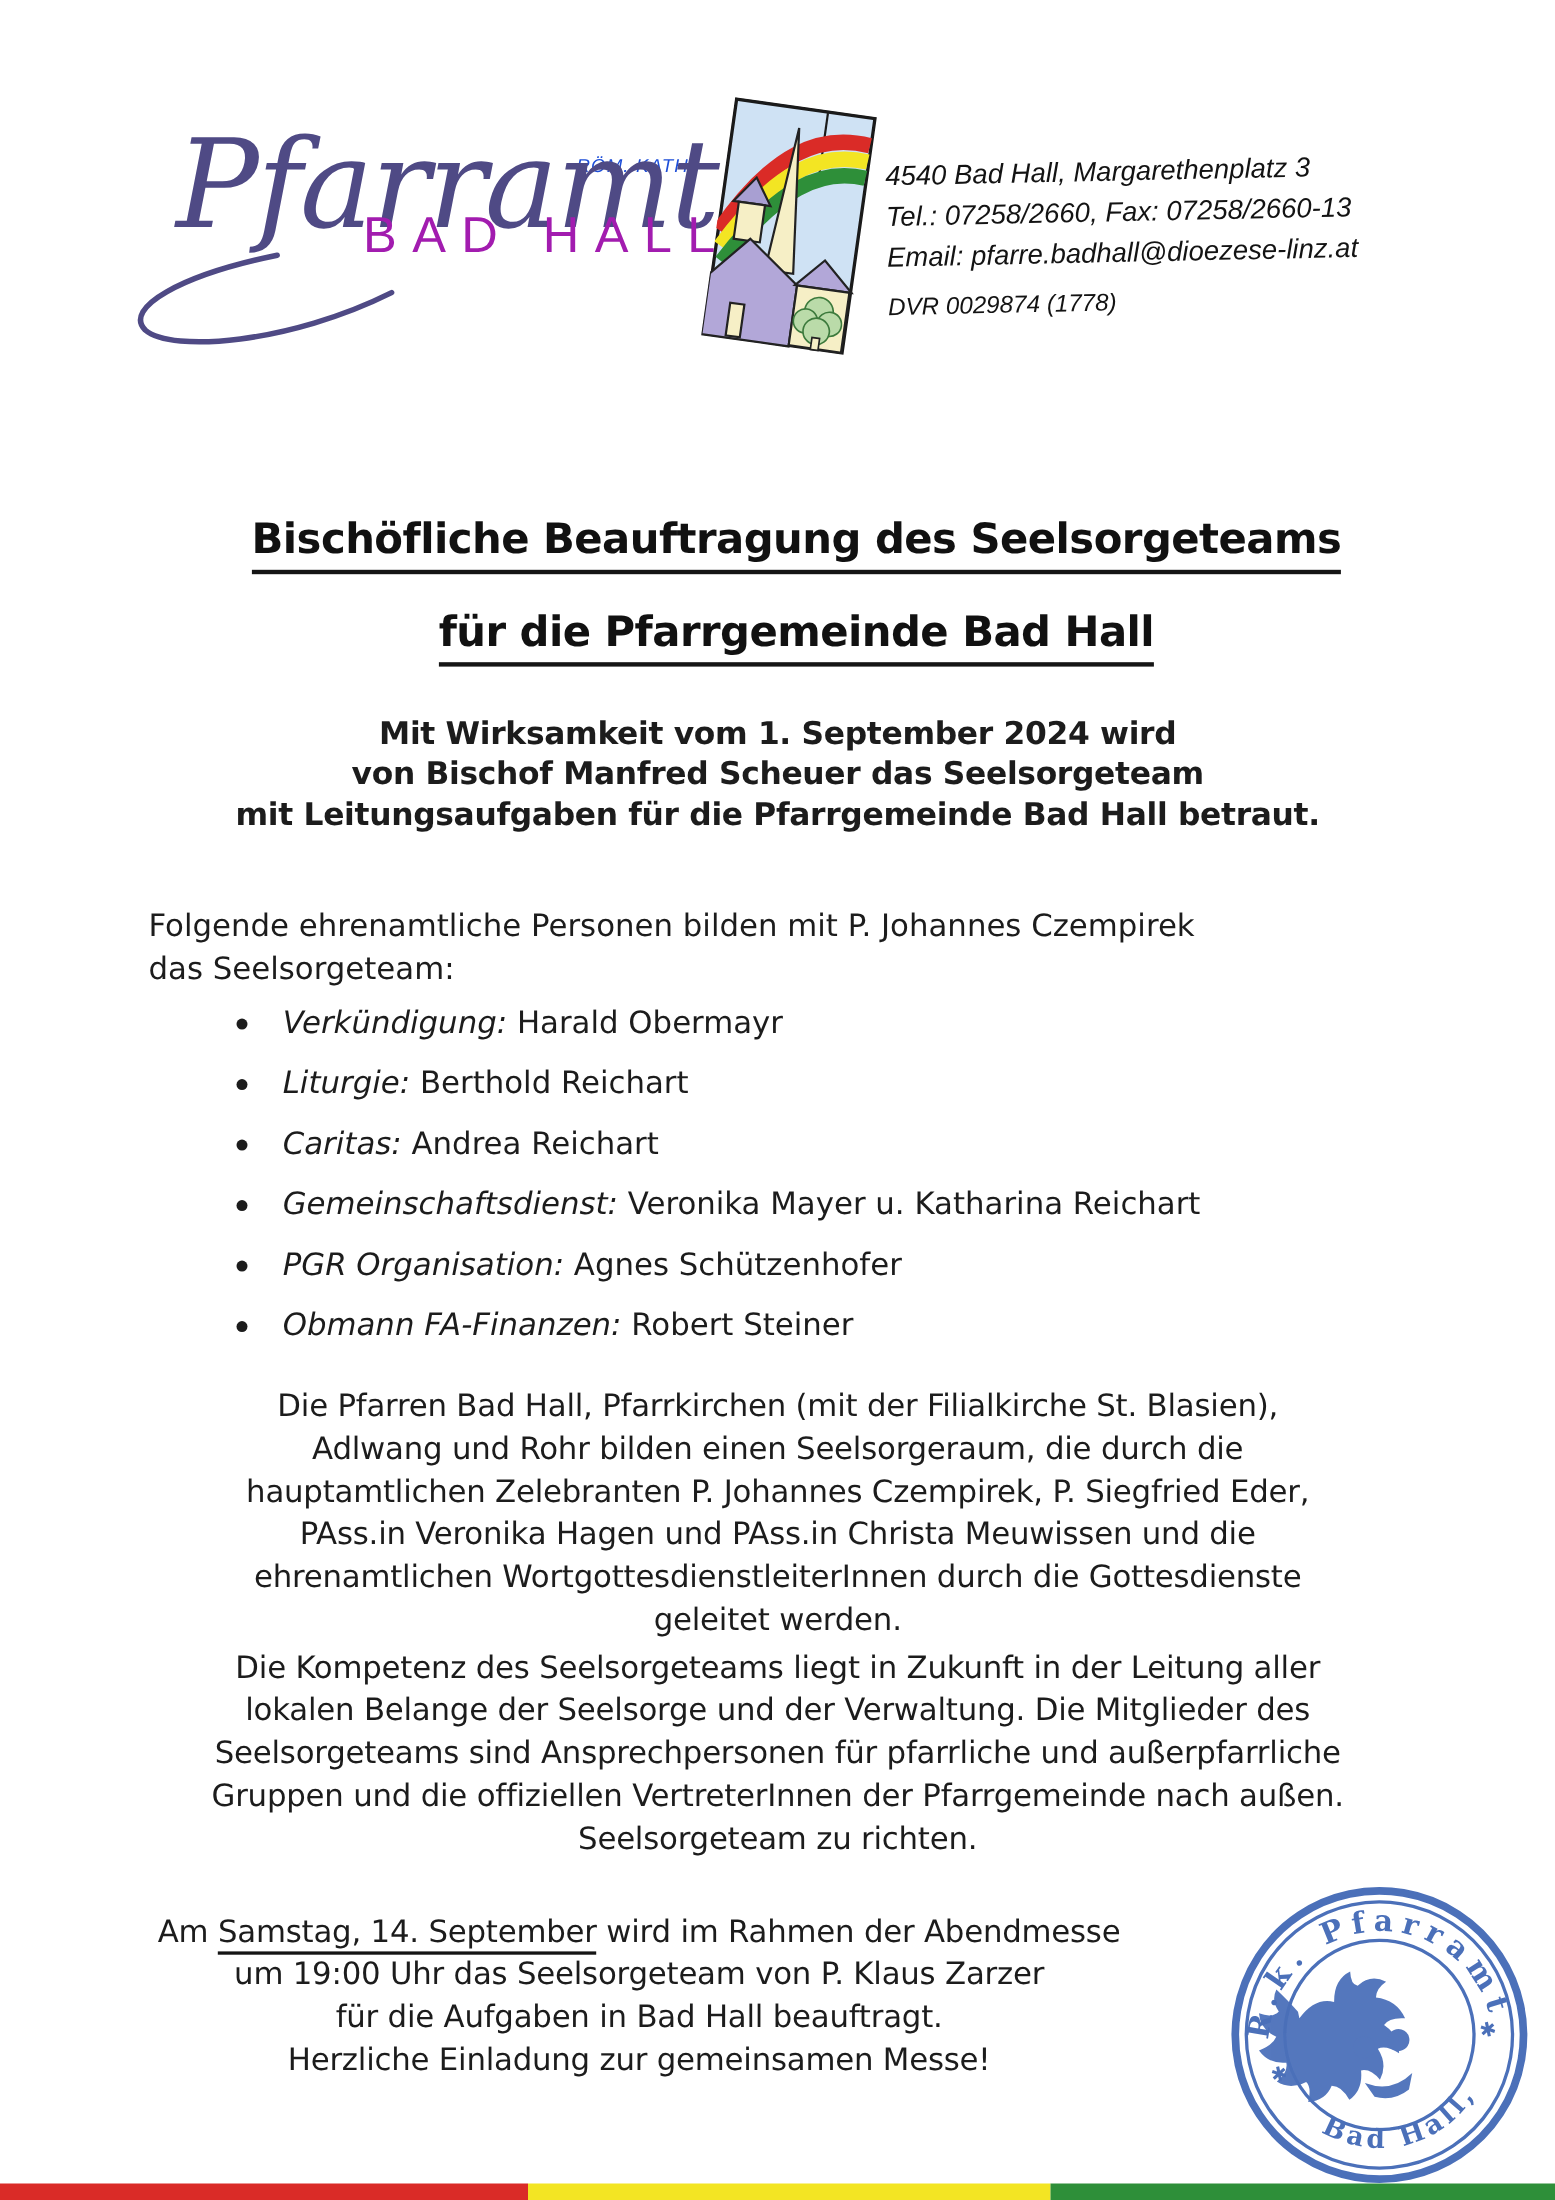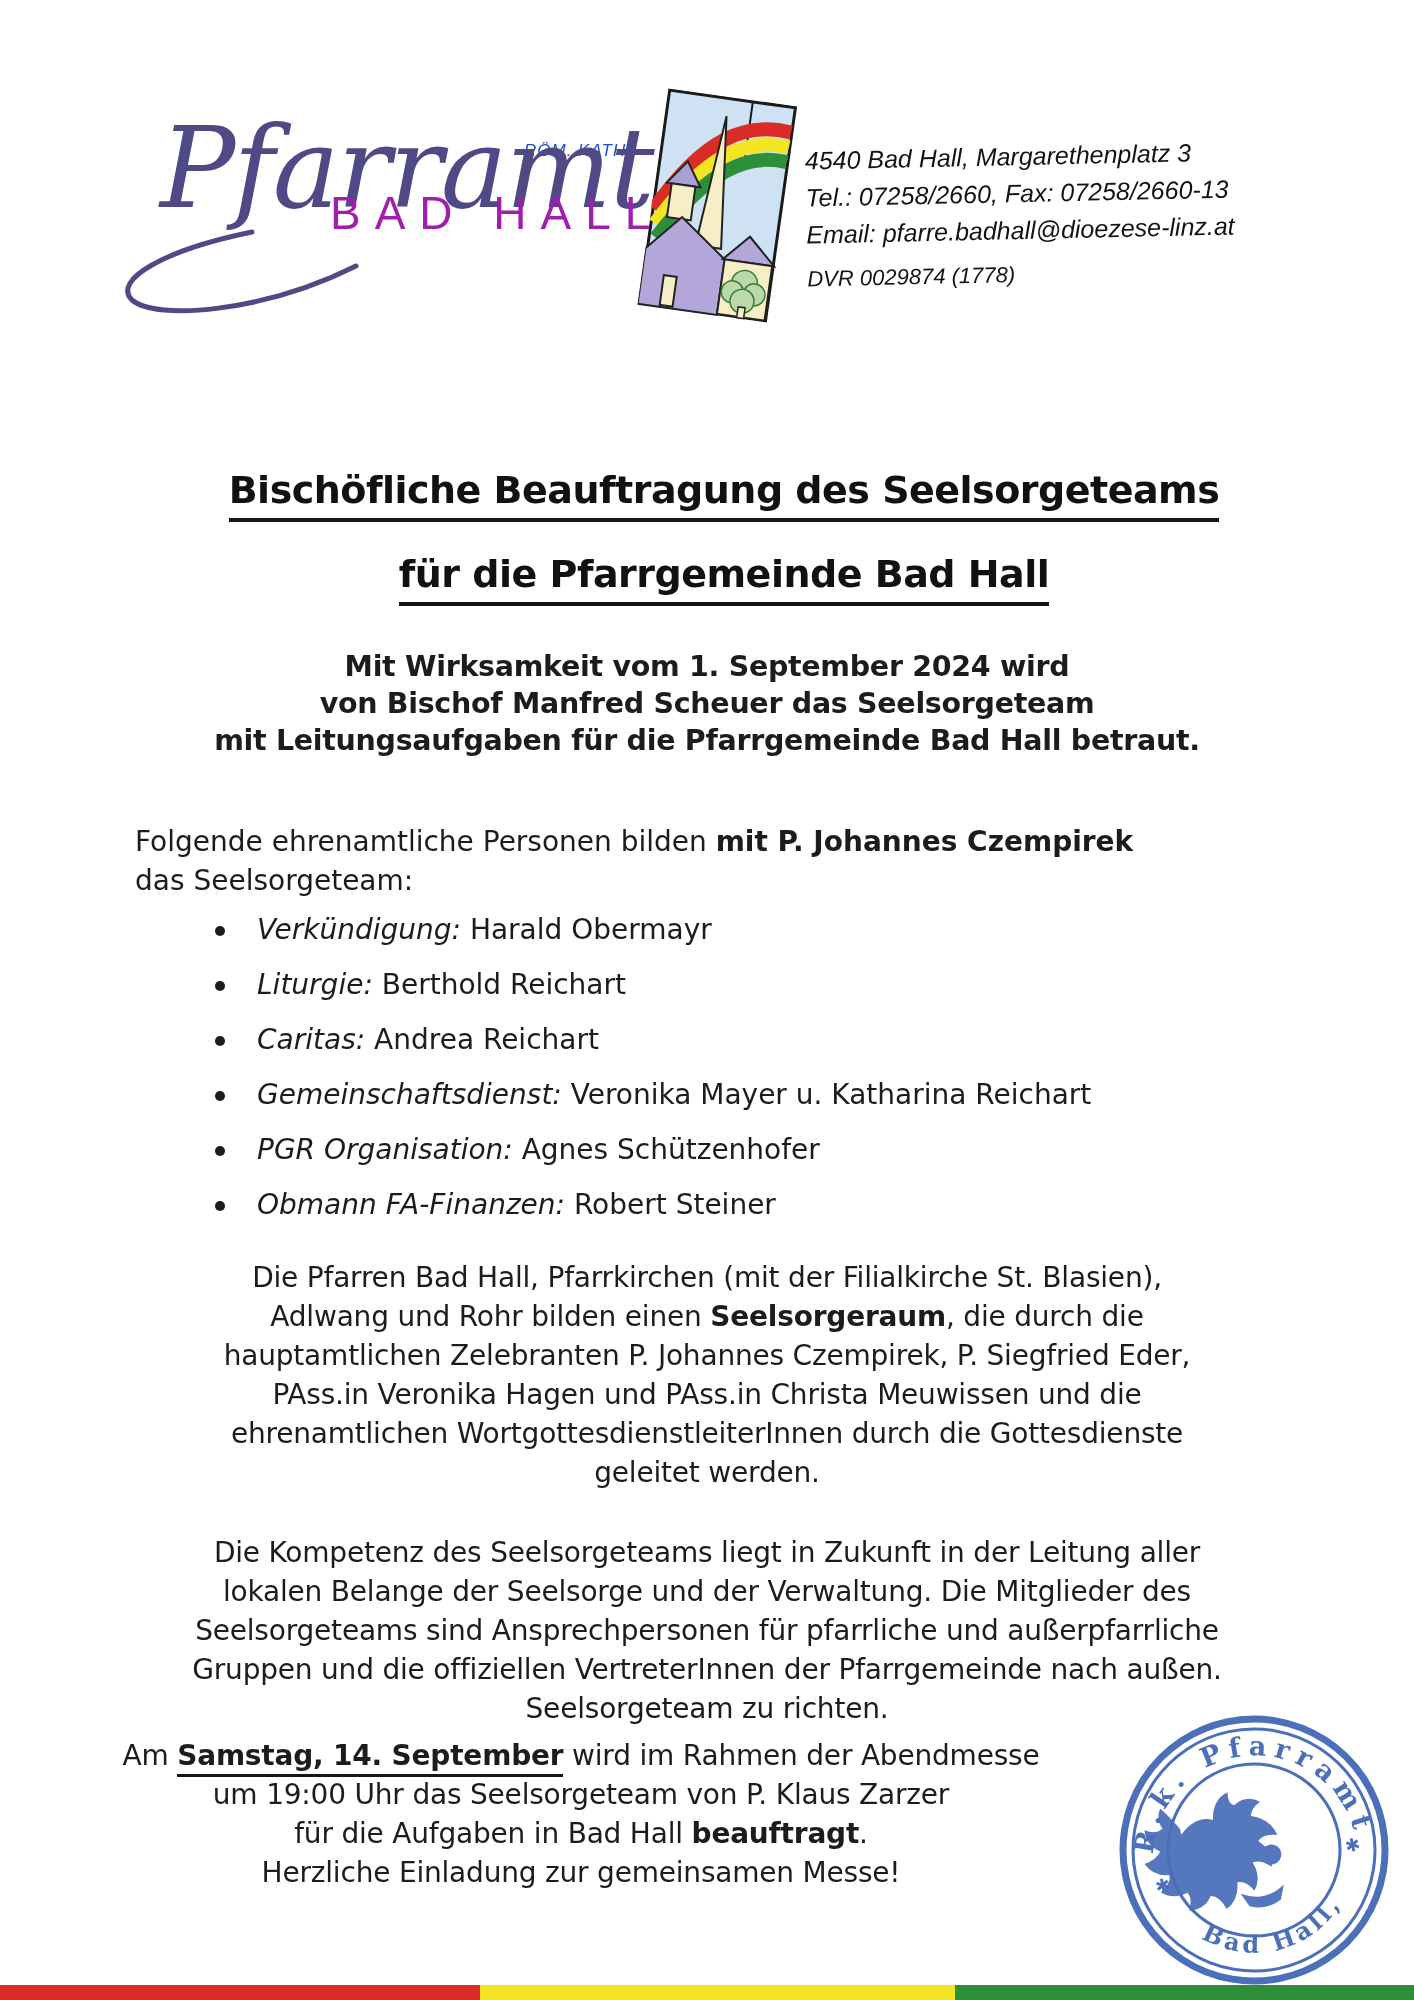--- a/index.html
+++ b/index.html
@@ -52,24 +52,24 @@
   .team-list li::before{
     content:"";position:absolute;left:0;top:10px;width:10px;height:10px;
     border-radius:50%;background:#1c1c1c;
   }
   .role{font-style:italic;}
   
   .para{position:absolute;width:1240px;left:87px;text-align:center;
     font-size:28px;line-height:39px;letter-spacing:-0.2px;}
   .para .ln{display:block;}
   .p-raum{top:1258px;}
-  .p-komp{top:1496px;margin-top:37px;}
+  .p-komp{top:1496px;}
   .p-invite{top:1736px;width:1130px;left:16px;}
   .ul-inline{border-bottom:3px solid #151515;padding-bottom:2px;}
-  b{font-weight:bold;}
+  b{font-weight:normal;}
   
   .stamp{position:absolute;left:1116px;top:1712px;transform:rotate(-12deg);opacity:0.92;}
   
   .footer-bar{position:absolute;left:0;bottom:0;width:1414px;height:15px;display:flex;}
   .footer-bar .seg{height:100%;}
   .seg-red{width:480px;}
   .seg-yellow{width:475px;}
   .seg-green{width:459px;}
 </style>
 </head>

